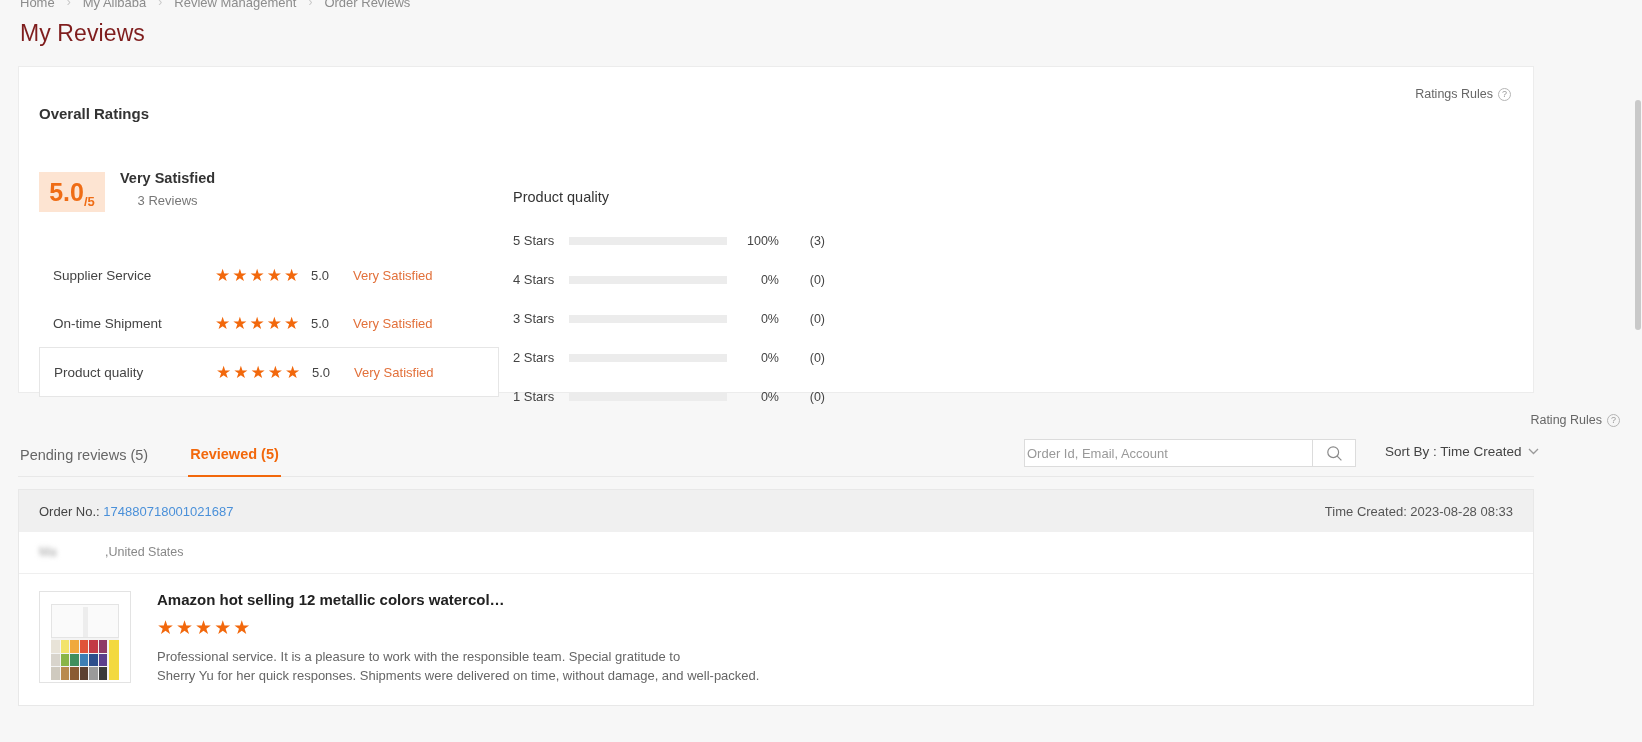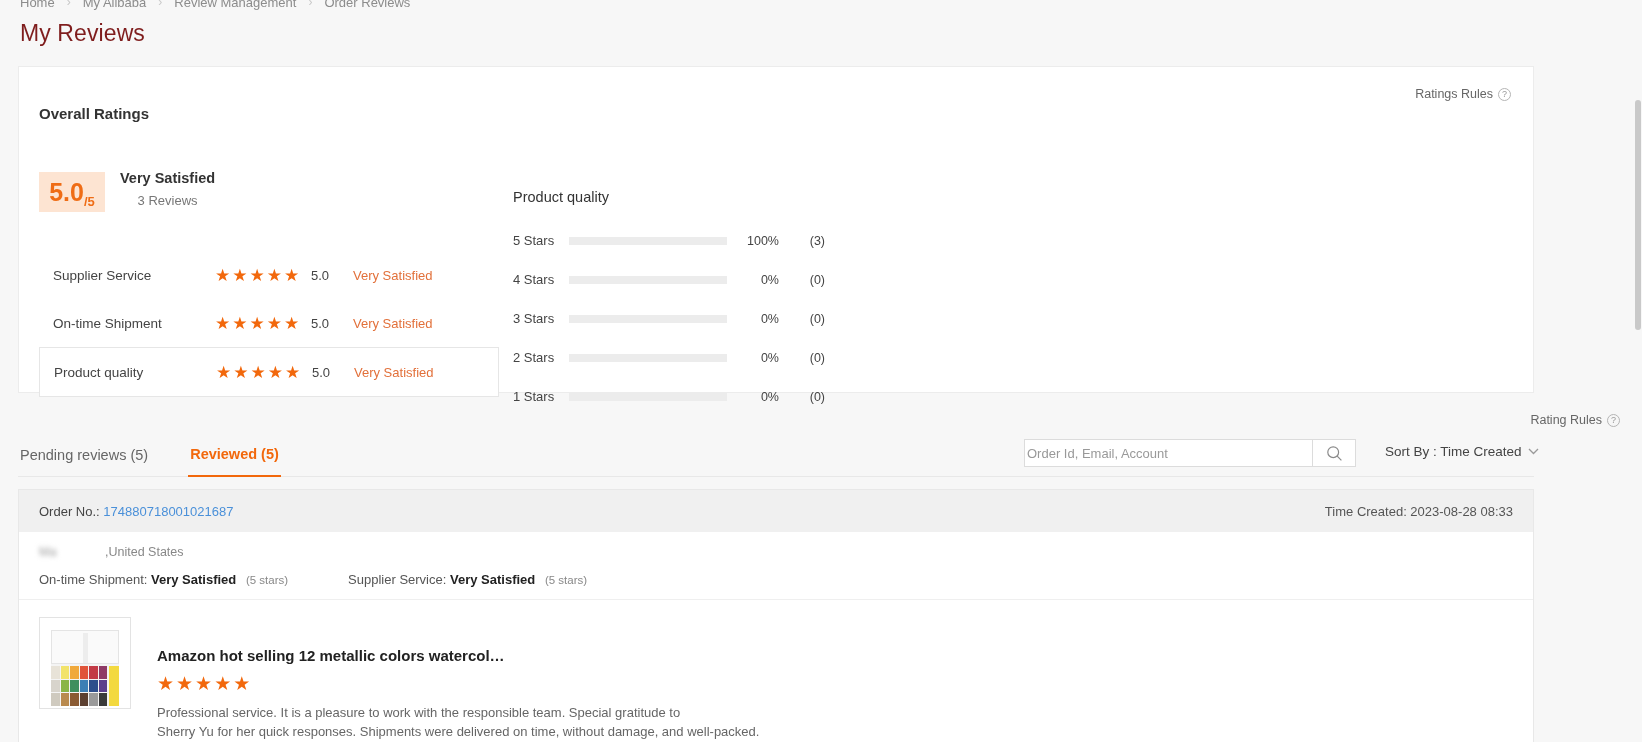--- a/index.html
+++ b/index.html
@@ -157,21 +157,21 @@
     flex: none; position: relative; overflow: hidden;
   }
   .pal-outer { position: absolute; left: 11px; top: 12px; width: 68px; height: 76px; background: #f4f4f4; }
   .pal-lid { position: absolute; left: 0; top: 0; width: 68px; height: 34px; background: #fafafa; border: 1px solid #e4e4e4; }
   .pal-lid:after { content:""; position:absolute; left: 31px; top: 2px; width: 5px; height: 30px; background: #ededed; }
   .pal-grid { position: absolute; left: 0; top: 36px; width: 56px; height: 40px; display: grid;
               grid-template-columns: repeat(6, 1fr); grid-template-rows: repeat(3, 1fr); gap: 1px; }
   .pal-cell { width: 100%; height: 100%; }
   .pal-brush { position: absolute; right: 0; top: 36px; width: 10px; height: 40px; background: #f3d93f; }
 
-  .review-main { margin-left: 26px; margin-top: 30px; }
+  .review-main { margin-left: 26px; }
   .prod-title { font-size: 15px; font-weight: bold; color: #222; }
   .prod-stars { margin-top: 10px; display: flex; gap: 2px; }
   .prod-stars .star { font-size: 19px; }
   .review-text { margin-top: 10px; font-size: 13px; color: #666; line-height: 19px; max-width: 900px; }
 
   
   .scrollbar { position: absolute; right: 0; top: 0; width: 8px; height: 742px; background: transparent; }
   .scrollthumb { position: absolute; right: 1px; top: 100px; width: 6px; height: 230px; background: #c9c9c9; border-radius: 3px; }
 </style>
 </head>
@@ -326,32 +326,20 @@
       <div>
         <span>Order No.:</span>
         <span class="order-no-link">174880718001021687</span>
       </div>
       <div class="order-time">Time Created: 2023-08-28 08:33</div>
     </div>
 
     <div class="order-meta">
       <div class="buyer-line">
         <span class="buyer-blur">Ma&nbsp;&nbsp;&nbsp;&nbsp;&nbsp;&nbsp;&nbsp;&nbsp;&nbsp;&nbsp;&nbsp;&nbsp;&nbsp;&nbsp;</span><span>,United States</span>
-      </div>
-      <div class="rating-line">
-        <span class="seg">
-          <span>On-time Shipment:</span>
-          <b>Very Satisfied</b>
-          <span class="small">(5 stars)</span>
-        </span>
-        <span class="seg">
-          <span>Supplier Service:</span>
-          <b>Very Satisfied</b>
-          <span class="small">(5 stars)</span>
-        </span>
       </div>
     </div>
 
     <div class="order-body">
       <div class="thumb">
         <div class="pal-outer">
           <div class="pal-lid"></div>
           <div class="pal-grid">
             <span class="pal-cell" style="background:#e8e3d8"></span>
             <span class="pal-cell" style="background:#f2e36a"></span>

